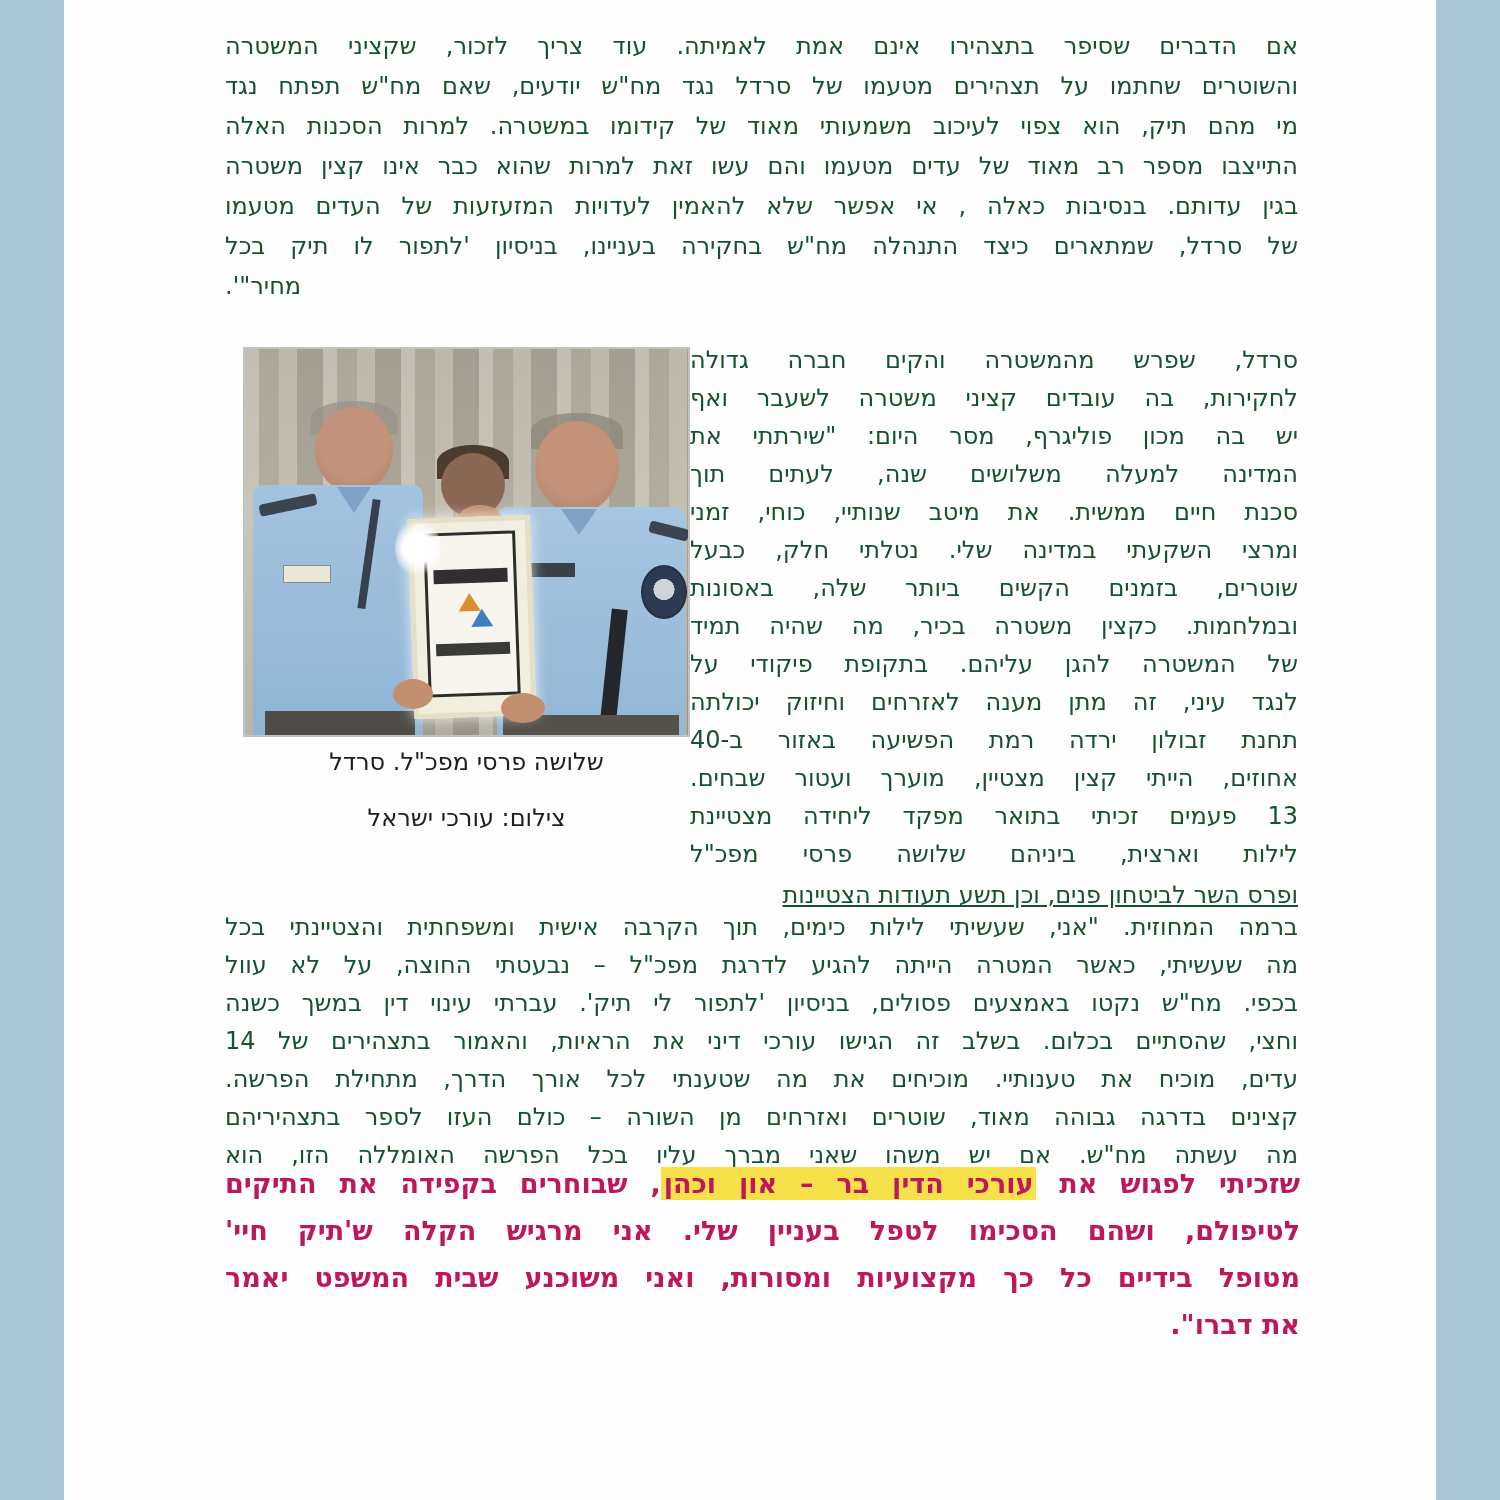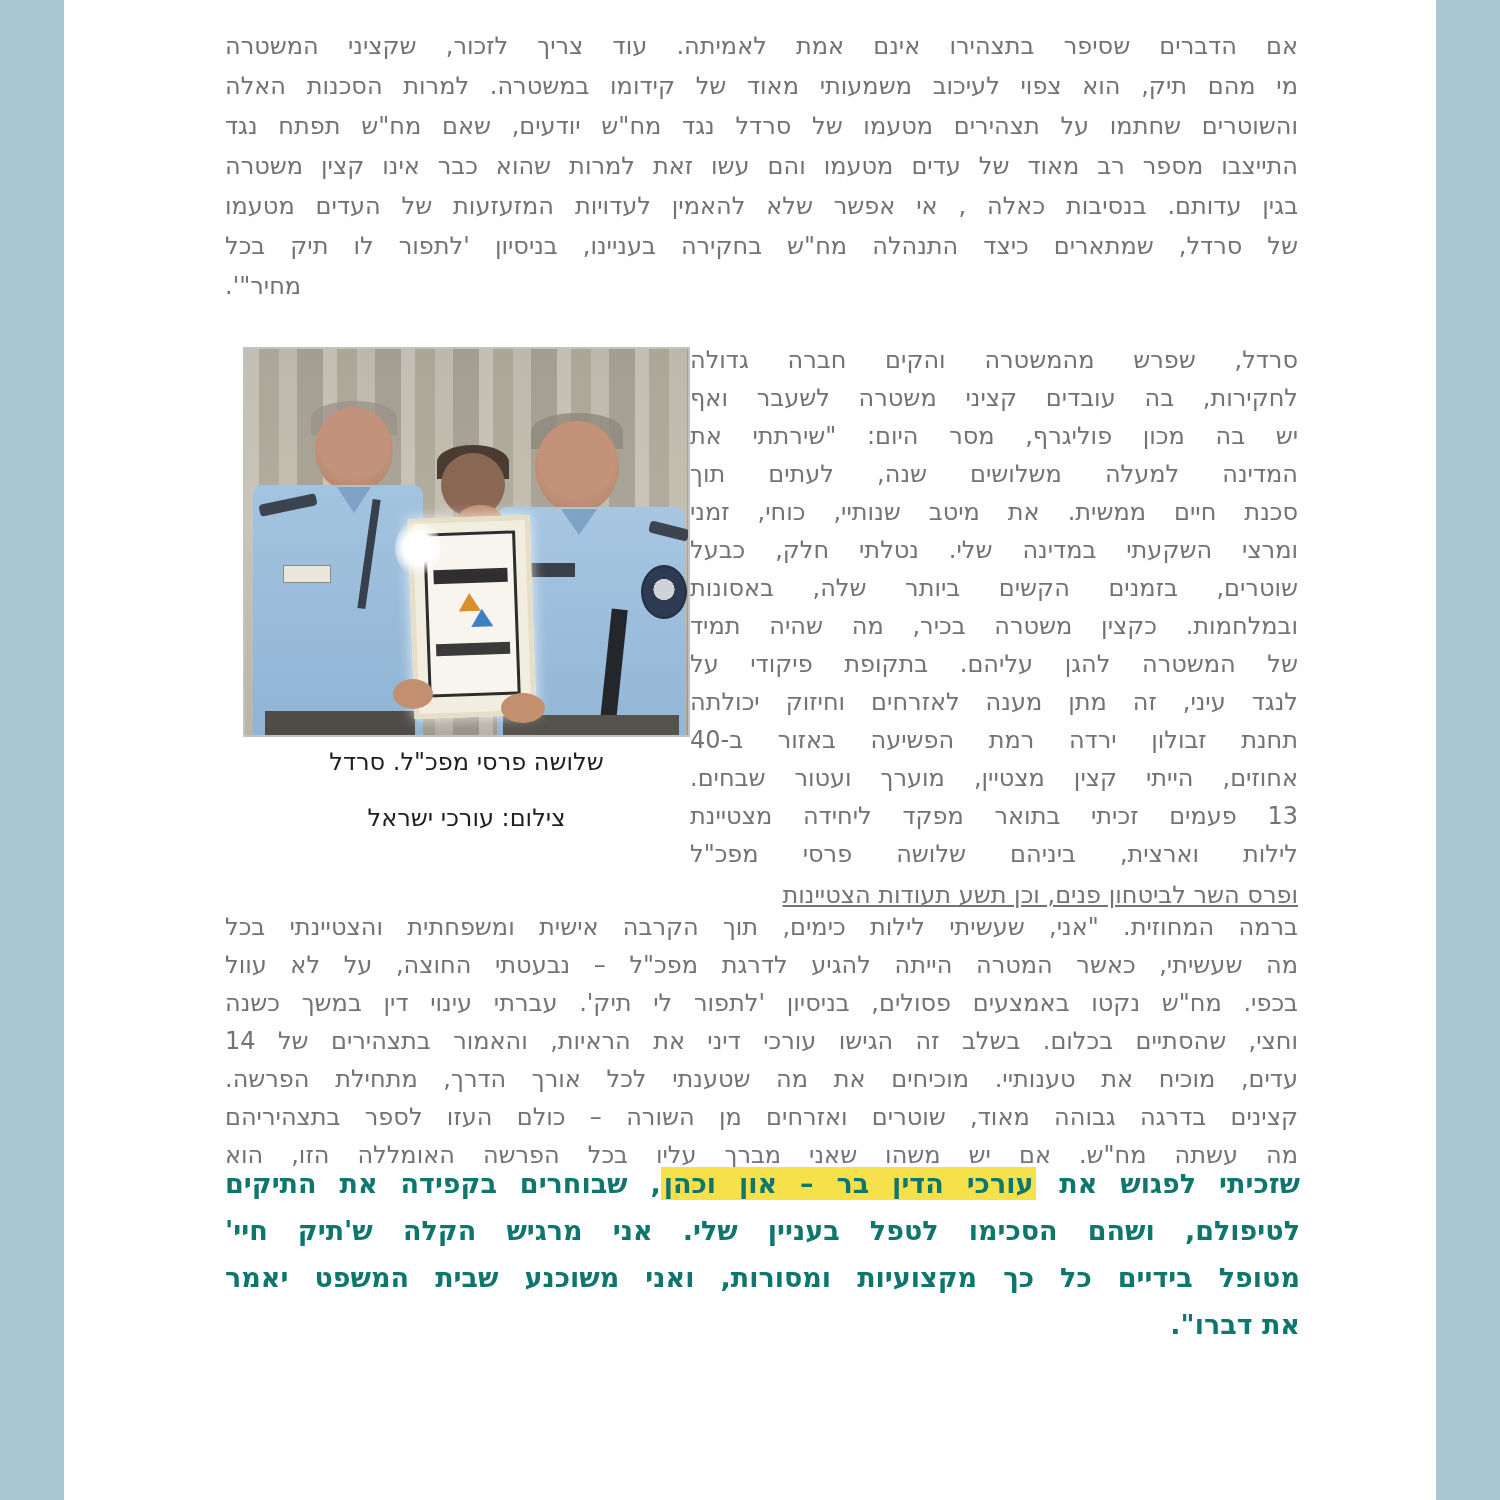--- a/index.html
+++ b/index.html
@@ -7,29 +7,29 @@
     width:1500px;height:1500px;position:relative;overflow:hidden;
     background:#ffffff;
     font-family:"DejaVu Sans","Liberation Sans",sans-serif;
   }
   .strip{position:absolute;top:0;height:1500px;}
   .strip-left{left:0;width:64px;}
   .strip-right{left:1436px;width:64px;}
   .paper{position:absolute;left:64px;top:0;width:1372px;height:1500px;background:#fefefe;}
 
   
-  .tblock{position:absolute;color:#737373;}
+  .tblock{position:absolute;color:#14532d;}
   .line{direction:rtl;unicode-bidi:plaintext;text-align:justify;text-align-last:justify;text-justify:inter-word;white-space:normal;}
   .line.last-left{text-align-last:left;}
   .line.align-right{text-align-last:right;}
   .para1{left:225px;top:26px;width:1073px;font-size:24px;line-height:40px;}
   .column{left:690px;top:341px;width:608px;font-size:24px;line-height:38px;}
   .bridge{left:225px;top:876px;width:1073px;font-size:24px;line-height:38px;text-decoration:underline;}
   .para2{left:225px;top:908px;width:1073px;font-size:24px;line-height:38px;}
-  .boldblock{left:225px;top:1160px;width:1075px;font-size:27px;line-height:47px;font-weight:bold;color:#0f766e;}
+  .boldblock{left:225px;top:1160px;width:1075px;font-size:27px;line-height:47px;font-weight:bold;color:#be185d;}
   .caption{position:absolute;left:243px;width:447px;text-align:center;font-size:24px;color:#1e1e1e;direction:rtl;}
   .cap1{top:748px;}
   .cap2{top:804px;}
   .hl{background:#F7E14B;padding:1px 3px;}
 
   
   .photo{
     position:absolute;left:243px;top:347px;width:447px;height:390px;
     border:2px solid #c2c2c2;box-sizing:border-box;overflow:hidden;
     background:
@@ -76,22 +76,22 @@
 </style>
 </head>
 <body>
 
 <div class="paper" style="background: rgb(254, 254, 254);"></div>
 <div class="strip strip-left" style="background:#A9C8D3;"></div>
 <div class="strip strip-right" style="background:#A9C8D3;"></div>
 
 <div class="tblock para1">
   <div class="line">אם הדברים שסיפר בתצהירו אינם אמת לאמיתה. עוד צריך לזכור, שקציני המשטרה</div>
+  <div class="line">והשוטרים שחתמו על תצהירים מטעמו של סרדל נגד מח"ש יודעים, שאם מח"ש תפתח נגד</div>
   <div class="line">מי מהם תיק, הוא צפוי לעיכוב משמעותי מאוד של קידומו במשטרה. למרות הסכנות האלה</div>
-  <div class="line">והשוטרים שחתמו על תצהירים מטעמו של סרדל נגד מח"ש יודעים, שאם מח"ש תפתח נגד</div>
   <div class="line">התייצבו מספר רב מאוד של עדים מטעמו והם עשו זאת למרות שהוא כבר אינו קצין משטרה</div>
   <div class="line">בגין עדותם. בנסיבות כאלה , אי אפשר שלא להאמין לעדויות המזעזעות של העדים מטעמו</div>
   <div class="line">של סרדל, שמתארים כיצד התנהלה מח"ש בחקירה בעניינו, בניסיון 'לתפור לו תיק בכל</div>
   <div class="line last-left">מחיר"'.</div>
 </div>
 
 <div class="photo">
   <div class="hair-left"></div>
   <div class="head head-left"></div>
   <div class="torso torso-left"></div>

